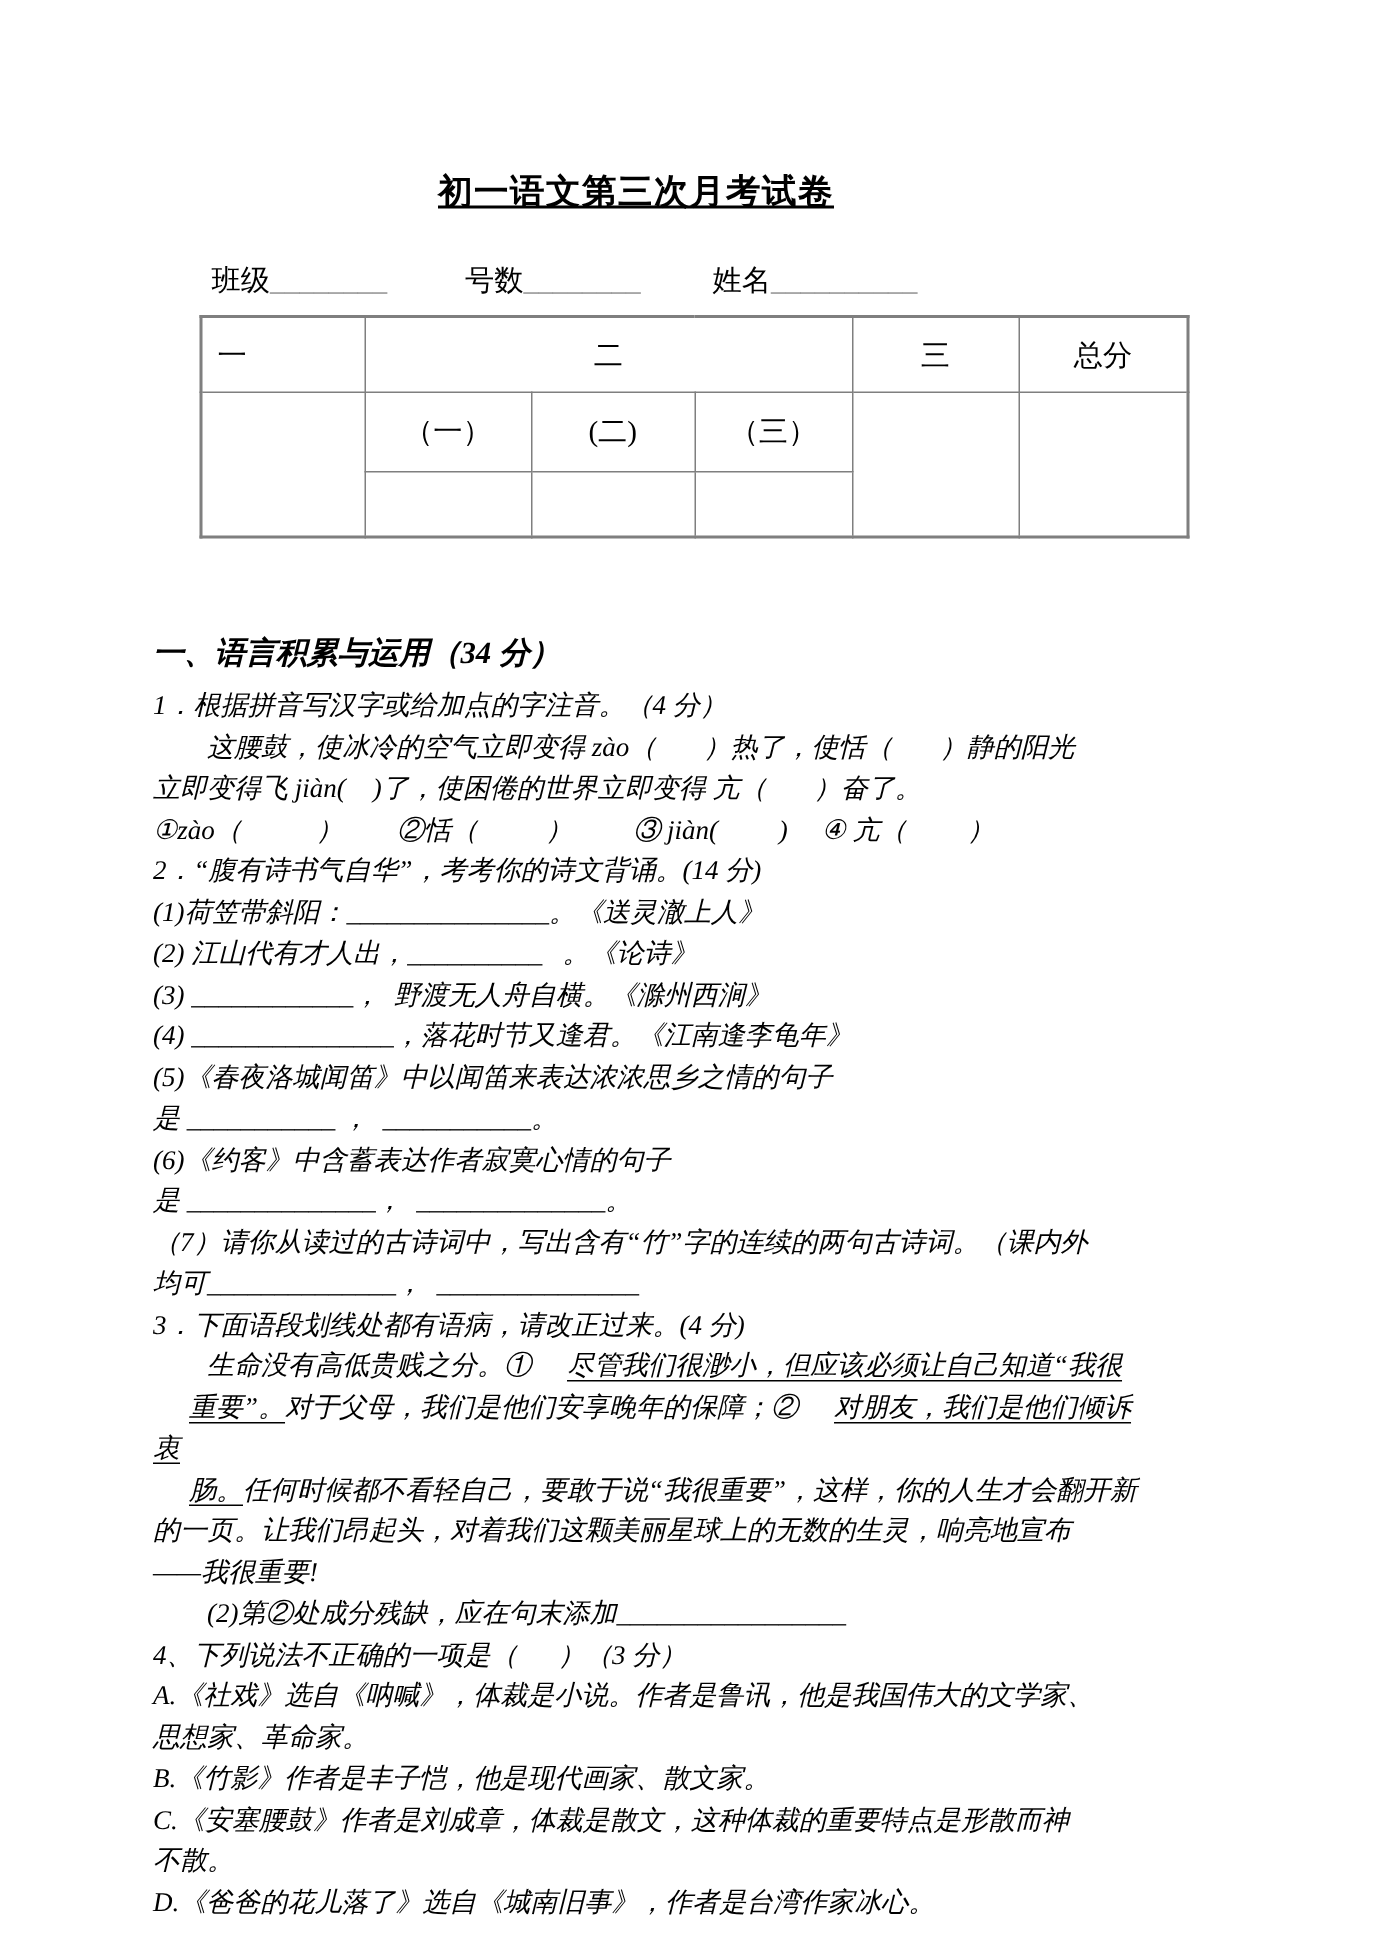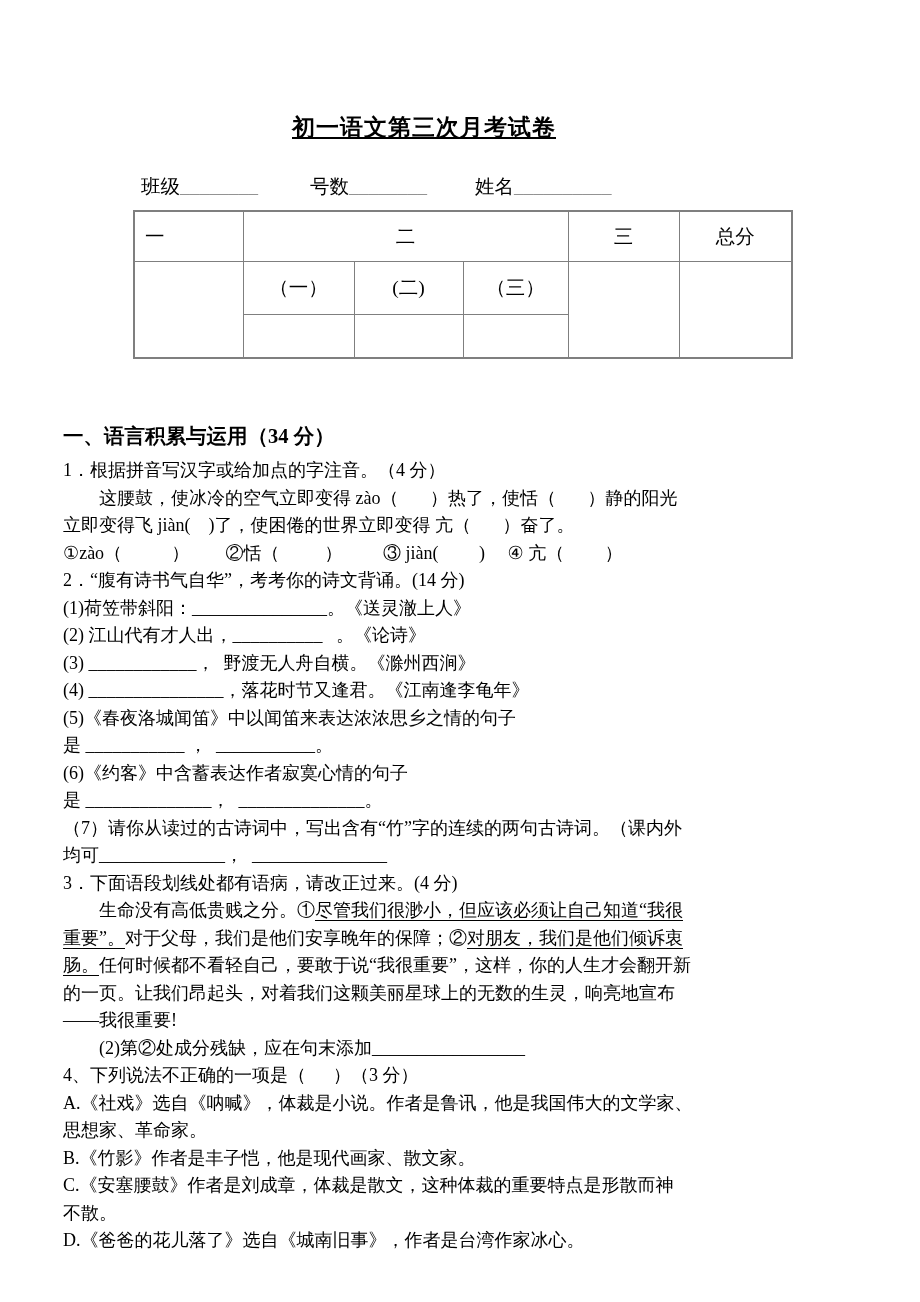--- a/index.html
+++ b/index.html
@@ -46,40 +46,42 @@
     font-size:19.5px;
     text-align:center;
     vertical-align:middle;
     padding:0;
   }
   table.score-table tr.r1 td { height:50px; }
   table.score-table tr.r2 td { height:53px; }
   table.score-table tr.r3 td { height:44px; }
   table.score-table td.left { text-align:left; padding-left:10px; }
   .content {
-    margin-left:63px;
+    margin-left:102px;
     width:662px;
+    font-style:italic;
   }
   .line {
     font-size:18px;
     line-height:27.5px;
     white-space:pre-wrap;
   }
   .line.indent { text-indent:2em; }
   .line.sec-heading {
     font-size:20.5px;
     font-weight:bold;
     margin-top:62px;
     margin-bottom:6px;
     line-height:30px;
   }
   .u {
     text-decoration:underline;
     text-underline-offset:4px;
     text-decoration-thickness:1px;
+    padding-left:24px;
   }
 </style>
 </head>
 <body>
 
 <div class="page">
 
   <div class="doc-title">初一语文第三次月考试卷</div>
 
   <div class="info-line">

